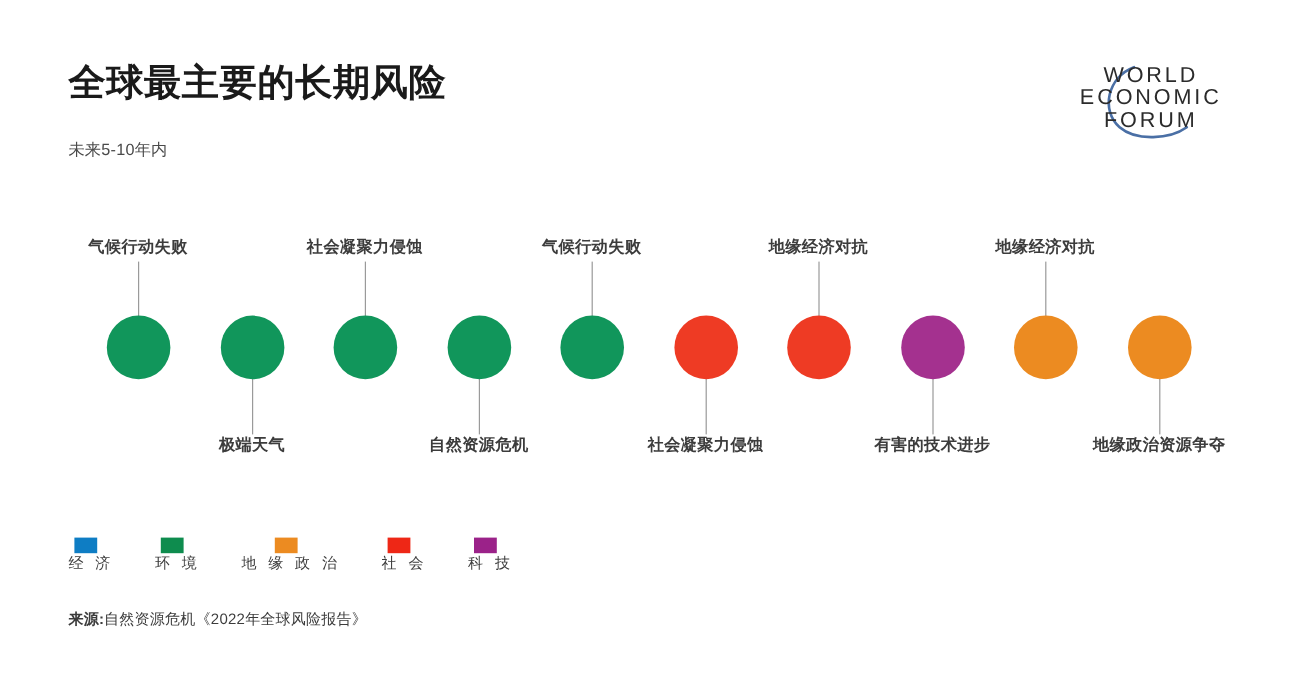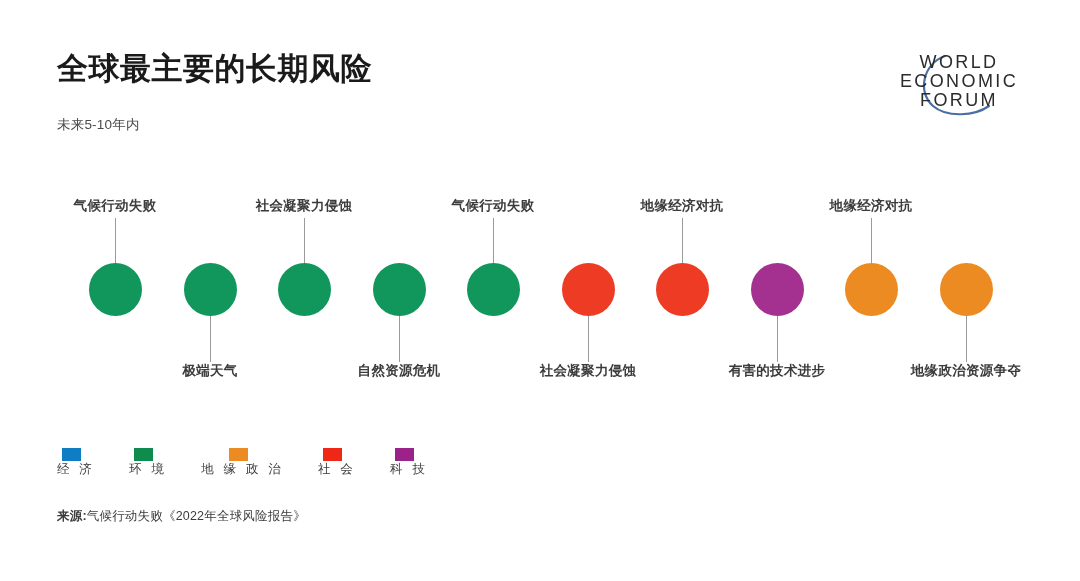--- a/index.html
+++ b/index.html
@@ -247,16 +247,16 @@
         <span class="legend-swatch" style="background: rgb(238, 39, 22);"></span>
         <span class="legend-label">社 会</span>
       </div>
       <div class="legend-item">
         <span class="legend-swatch" style="background: rgb(155, 34, 137);"></span>
         <span class="legend-label">科 技</span>
       </div>
     </div>
 
   <div class="source">
-    <span class="source-prefix">来源:</span><span>气候行动失败《2022年全球风险报告》</span>
+    <span class="source-prefix">来源:</span><span>自然资源危机《2022年全球风险报告》</span>
   </div>
 
 </div>
 
 </body></html>

